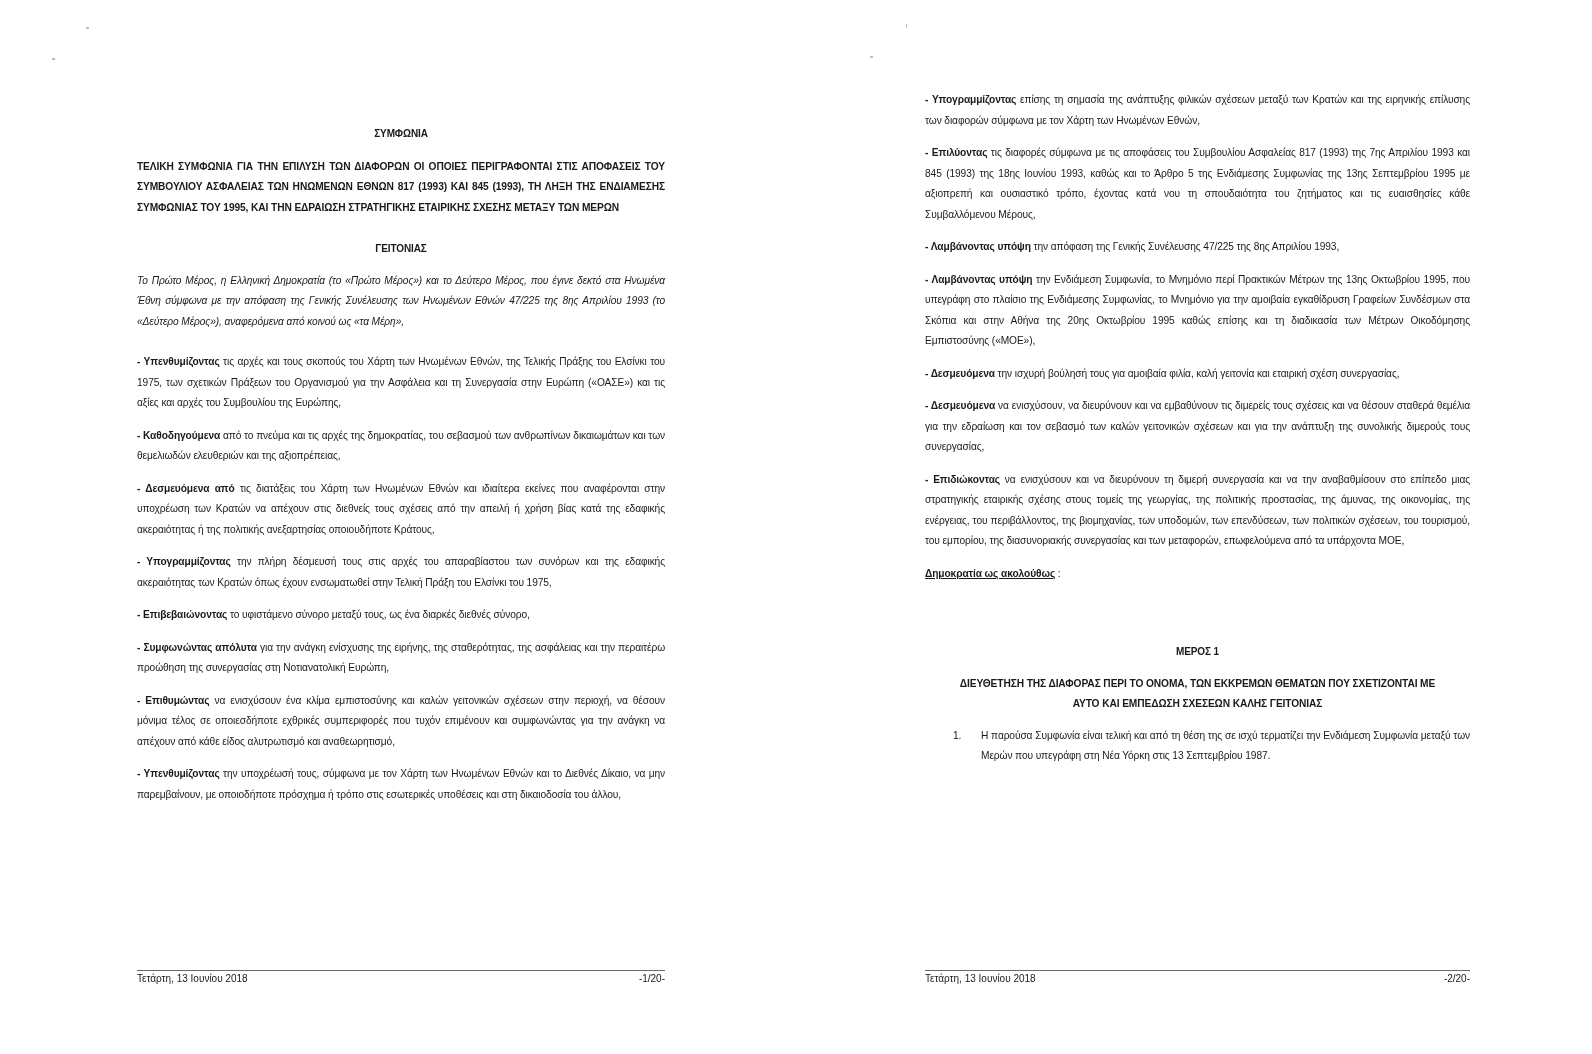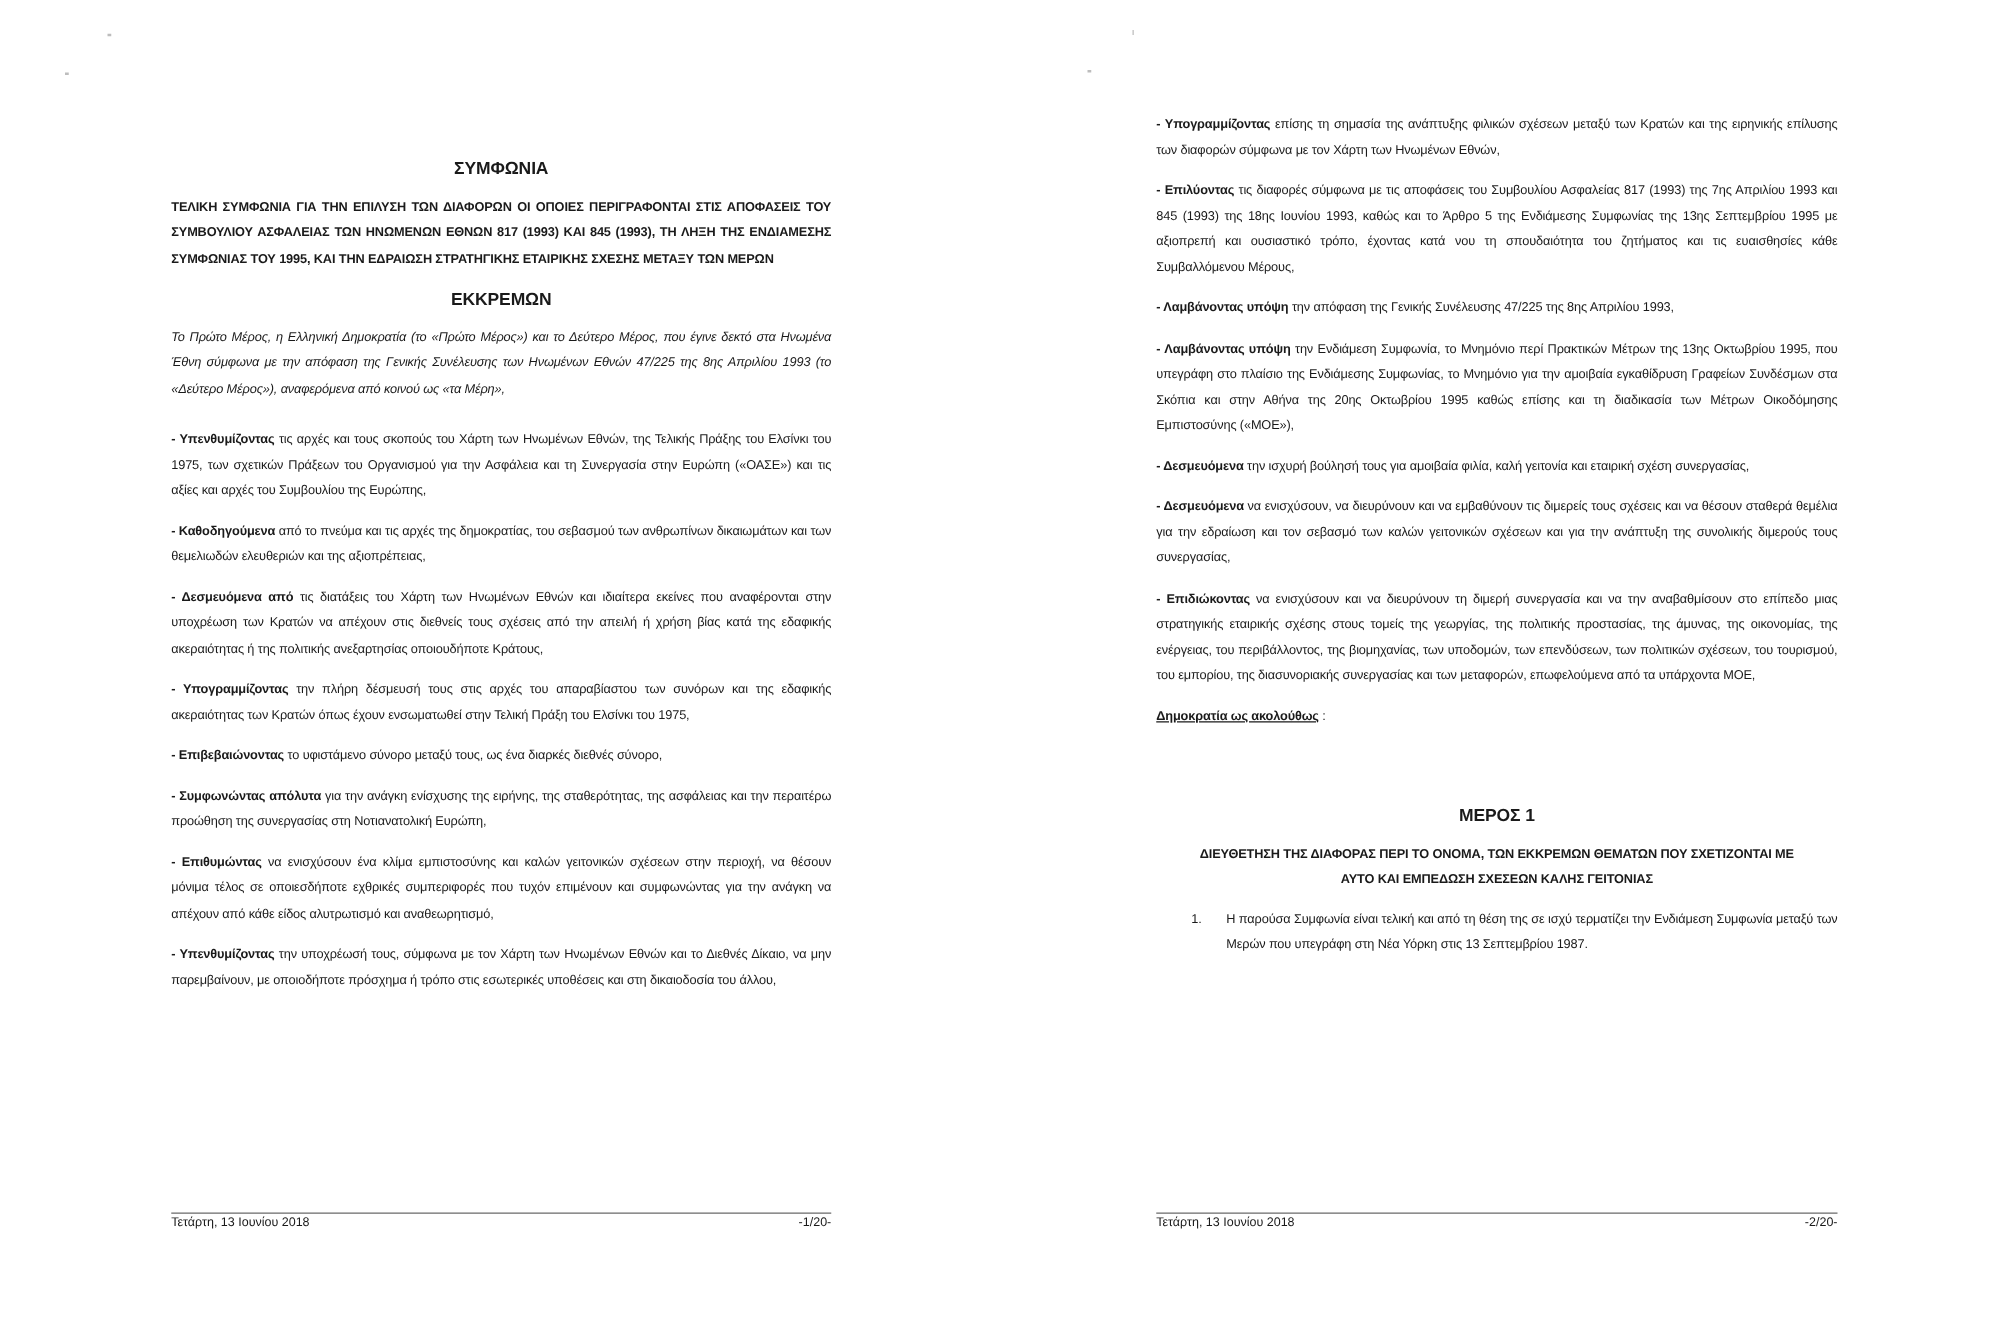--- a/index.html
+++ b/index.html
@@ -37,27 +37,27 @@
       line-height: 20.5px;
       text-align: justify;
       letter-spacing: -0.1px;
     }
     .page-left .content { top: 124px; }
     .page-right .content { top: 90px; }
 
     .title-center {
       text-align: center;
       font-weight: bold;
-      font-size: 14px;
+      font-size: 10px;
       margin: 0;
     }
     .caps-block {
       font-weight: bold;
       text-transform: none;
-      margin: 12px 0 11px 0;
+      margin: 12px 0 21px 0;
       text-align: justify;
       text-align-last: left;
     }
     .preamble-head { margin: 0 0 11px 0; }
     .intro {
       font-style: italic;
       font-weight: normal;
       margin: 0 0 20px 0;
     }
     p.para {
@@ -105,21 +105,21 @@
 
 <div class="speck" style="left:86px;top:27px;"></div>
 <div class="speck" style="left:52px;top:58px;"></div>
 <div class="speck" style="left:870px;top:56px;"></div>
 <div class="speck" style="left:906px;top:24px;width:1px;height:4px;"></div>
 
 <div class="page page-left">
   <div class="content">
     <p class="title-center">ΣΥΜΦΩΝΙΑ</p>
     <p class="caps-block">ΤΕΛΙΚΗ ΣΥΜΦΩΝΙΑ ΓΙΑ ΤΗΝ ΕΠΙΛΥΣΗ ΤΩΝ ΔΙΑΦΟΡΩΝ ΟΙ ΟΠΟΙΕΣ ΠΕΡΙΓΡΑΦΟΝΤΑΙ ΣΤΙΣ ΑΠΟΦΑΣΕΙΣ ΤΟΥ ΣΥΜΒΟΥΛΙΟΥ ΑΣΦΑΛΕΙΑΣ ΤΩΝ ΗΝΩΜΕΝΩΝ ΕΘΝΩΝ 817 (1993) ΚΑΙ 845 (1993), ΤΗ ΛΗΞΗ ΤΗΣ ΕΝΔΙΑΜΕΣΗΣ ΣΥΜΦΩΝΙΑΣ ΤΟΥ 1995, ΚΑΙ ΤΗΝ ΕΔΡΑΙΩΣΗ ΣΤΡΑΤΗΓΙΚΗΣ ΕΤΑΙΡΙΚΗΣ ΣΧΕΣΗΣ ΜΕΤΑΞΥ ΤΩΝ ΜΕΡΩΝ</p>
-    <p class="title-center preamble-head">ΕΚΚΡΕΜΩΝ</p>
+    <p class="title-center preamble-head">ΓΕΙΤΟΝΙΑΣ</p>
     <p class="intro">Το Πρώτο Μέρος, η Ελληνική Δημοκρατία (το «Πρώτο Μέρος») και το Δεύτερο Μέρος, που έγινε δεκτό στα Ηνωμένα Έθνη σύμφωνα με την απόφαση της Γενικής Συνέλευσης των Ηνωμένων Εθνών 47/225 της 8ης Απριλίου 1993 (το «Δεύτερο Μέρος»), αναφερόμενα από κοινού ως «τα Μέρη»,</p>
 
     <p class="para"><b>- Υπενθυμίζοντας</b><span> τις αρχές και τους σκοπούς του Χάρτη των Ηνωμένων Εθνών, της Τελικής Πράξης του Ελσίνκι του 1975, των σχετικών Πράξεων του Οργανισμού για την Ασφάλεια και τη Συνεργασία στην Ευρώπη («ΟΑΣΕ») και τις αξίες και αρχές του Συμβουλίου της Ευρώπης,</span></p>
     <p class="para"><b>- Καθοδηγούμενα</b><span> από το πνεύμα και τις αρχές της δημοκρατίας, του σεβασμού των ανθρωπίνων δικαιωμάτων και των θεμελιωδών ελευθεριών και της αξιοπρέπειας,</span></p>
     <p class="para"><b>- Δεσμευόμενα από</b><span> τις διατάξεις του Χάρτη των Ηνωμένων Εθνών και ιδιαίτερα εκείνες που αναφέρονται στην υποχρέωση των Κρατών να απέχουν στις διεθνείς τους σχέσεις από την απειλή ή χρήση βίας κατά της εδαφικής ακεραιότητας ή της πολιτικής ανεξαρτησίας οποιουδήποτε Κράτους,</span></p>
     <p class="para"><b>- Υπογραμμίζοντας</b><span> την πλήρη δέσμευσή τους στις αρχές του απαραβίαστου των συνόρων και της εδαφικής ακεραιότητας των Κρατών όπως έχουν ενσωματωθεί στην Τελική Πράξη του Ελσίνκι του 1975,</span></p>
     <p class="para"><b>- Επιβεβαιώνοντας</b><span> το υφιστάμενο σύνορο μεταξύ τους, ως ένα διαρκές διεθνές σύνορο,</span></p>
     <p class="para"><b>- Συμφωνώντας απόλυτα</b><span> για την ανάγκη ενίσχυσης της ειρήνης, της σταθερότητας, της ασφάλειας και την περαιτέρω προώθηση της συνεργασίας στη Νοτιανατολική Ευρώπη,</span></p>
     <p class="para"><b>- Επιθυμώντας</b><span> να ενισχύσουν ένα κλίμα εμπιστοσύνης και καλών γειτονικών σχέσεων στην περιοχή, να θέσουν μόνιμα τέλος σε οποιεσδήποτε εχθρικές συμπεριφορές που τυχόν επιμένουν και συμφωνώντας για την ανάγκη να απέχουν από κάθε είδος αλυτρωτισμό και αναθεωρητισμό,</span></p>
     <p class="para"><b>- Υπενθυμίζοντας</b><span> την υποχρέωσή τους, σύμφωνα με τον Χάρτη των Ηνωμένων Εθνών και το Διεθνές Δίκαιο, να μην παρεμβαίνουν, με οποιοδήποτε πρόσχημα ή τρόπο στις εσωτερικές υποθέσεις και στη δικαιοδοσία του άλλου,</span></p>

